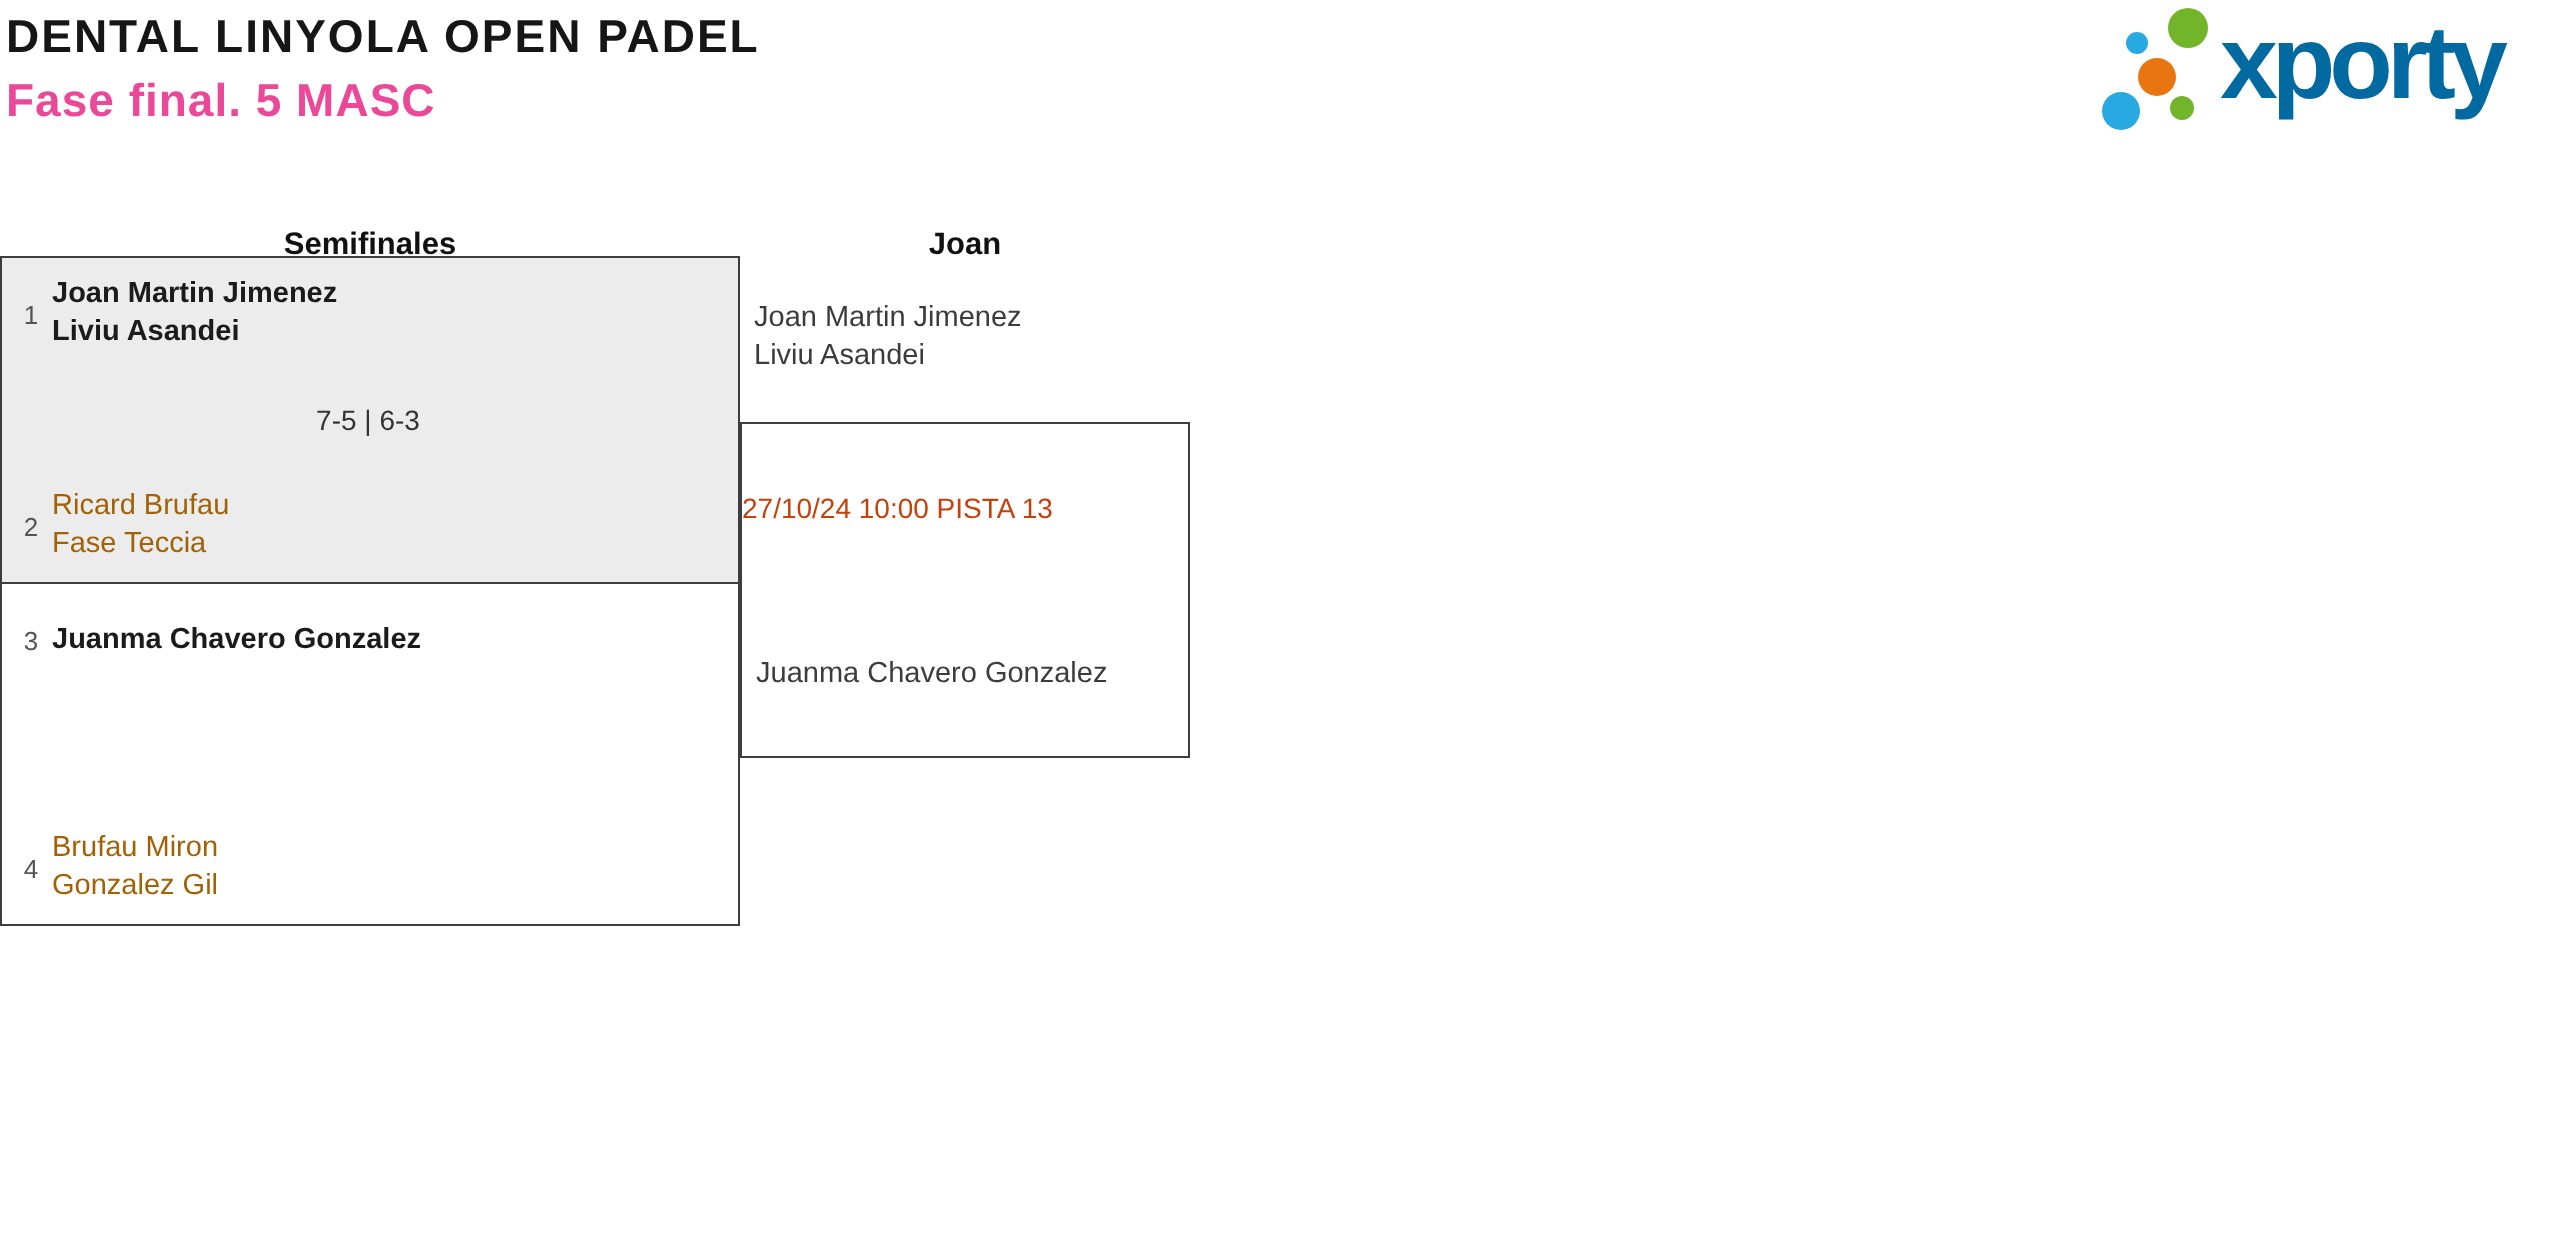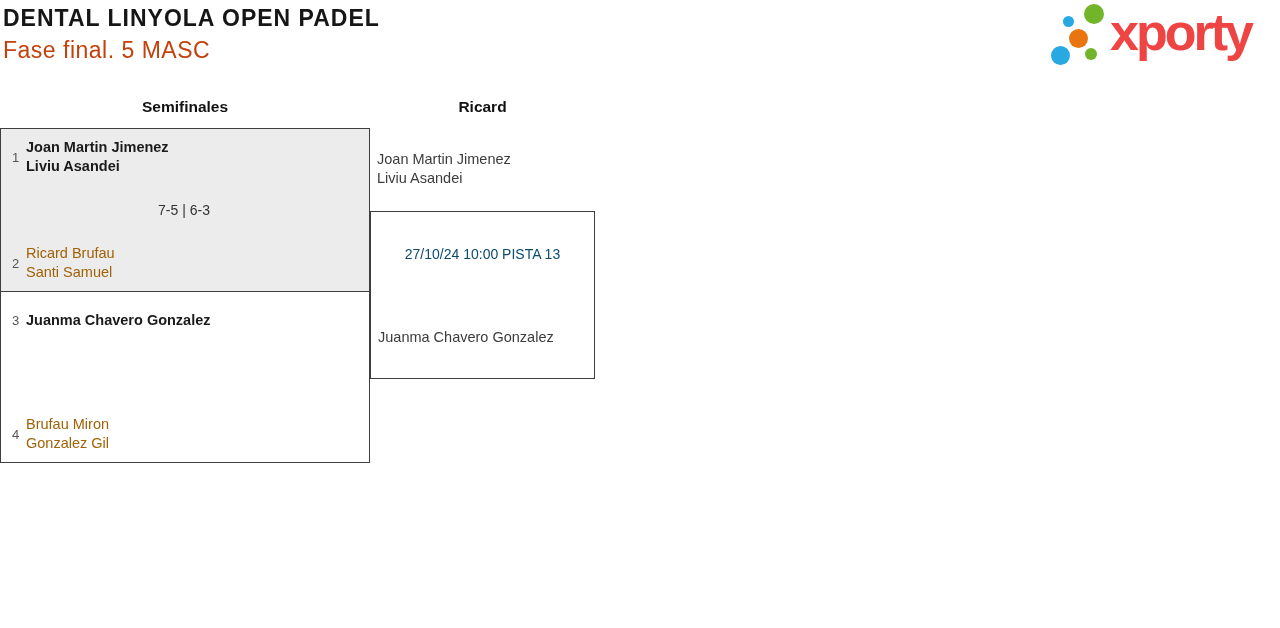--- a/index.html
+++ b/index.html
@@ -11,41 +11,41 @@
   }
   .canvas { position: absolute; left: 0; top: 0; width: 1280px; height: 476px; }
 
   
   .title-block { position: absolute; left: 3px; top: 3px; }
   .title {
     font-size: 23px; line-height: 31px; font-weight: 700;
     letter-spacing: 1px; color: #161616; white-space: nowrap;
   }
   .subtitle {
-    font-size: 23px; line-height: 33px; font-weight: 400;
-    letter-spacing: 0.5px; color: #c2410c; white-space: nowrap;
+    font-size: 23px; line-height: 33px; font-weight: 700;
+    letter-spacing: 0.5px; color: #ec4899; white-space: nowrap;
   }
 
   
   .logo { position: absolute; left: 1048px; top: 0; width: 232px; height: 70px; }
   .dot { position: absolute; border-radius: 50%; }
   .dot-blue-sm  { left: 15px; top: 16px; width: 11px; height: 11px; background: #29a9e1; }
   .dot-green-lg { left: 36px; top: 4px;  width: 20px; height: 20px; background: #72b52b; }
   .dot-orange   { left: 21px; top: 29px; width: 19px; height: 19px; background: #e97511; }
   .dot-blue-lg  { left: 3px;  top: 46px; width: 19px; height: 19px; background: #29a9e1; }
   .dot-green-sm { left: 37px; top: 48px; width: 12px; height: 12px; background: #72b52b; }
   .logo-text {
     position: absolute; left: 62px; top: -1px;
     font-size: 52px; line-height: 66px; font-weight: 800;
-    letter-spacing: -3px; color: #ef4444;
+    letter-spacing: -3px; color: #0369a1;
   }
 
   
   .col-header {
-    position: absolute; top: 98px; font-size: 15.5px; font-weight: 700;
+    position: absolute; top: 114px; font-size: 15.5px; font-weight: 700;
     color: #111; text-align: center;
   }
   .col-header.semis { left: 0; width: 370px; }
   .col-header.final { left: 370px; width: 225px; }
 
   
   .sf-box {
     position: absolute; left: 0; width: 370px;
     border: 1px solid #3e3e3e;
     display: flex; flex-direction: column; justify-content: space-between;
@@ -69,22 +69,22 @@
     position: absolute; left: 377px; top: 150px;
     display: flex; flex-direction: column;
   }
   .final-team1 span { font-size: 14.5px; line-height: 19px; color: #3c3c3c; white-space: nowrap; }
 
   .final-box {
     position: absolute; left: 370px; top: 211px; width: 225px; height: 168px;
     border: 1px solid #3e3e3e; background: #ffffff;
   }
   .final-date {
-    margin-top: 32px; text-align: center;
-    font-size: 14px; line-height: 20px; color: #0c4a6e; white-space: nowrap;
+    margin-top: 32px; 
+    font-size: 14px; line-height: 20px; color: #c2410c; white-space: nowrap;
   }
   .final-team2 { position: absolute; left: 7px; top: 116px; }
   .final-team2 span { font-size: 14.5px; line-height: 19px; color: #3c3c3c; white-space: nowrap; }
 </style>
 </head>
 <body>
 
 <div class="canvas">
 
   <div class="title-block">
@@ -95,36 +95,36 @@
   <div class="logo">
     <span class="dot dot-blue-sm"></span>
     <span class="dot dot-green-lg"></span>
     <span class="dot dot-orange"></span>
     <span class="dot dot-blue-lg"></span>
     <span class="dot dot-green-sm"></span>
     <span class="logo-text">xporty</span>
   </div>
 
   <div class="col-header semis">Semifinales</div>
-  <div class="col-header final">Ricard</div>
+  <div class="col-header final">Joan</div>
 
   <div class="sf-box sf1">
     <div class="team">
       <span class="seed">1</span>
       <div class="names winner">
         <span>Joan Martin Jimenez</span>
         <span>Liviu Asandei</span>
       </div>
     </div>
     <div class="score">7-5 | 6-3</div>
     <div class="team">
       <span class="seed">2</span>
       <div class="names">
         <span>Ricard Brufau</span>
-        <span>Santi Samuel</span>
+        <span>Fase Teccia</span>
       </div>
     </div>
   </div>
 
   <div class="sf-box sf2">
     <div class="team">
       <span class="seed">3</span>
       <div class="names winner">
         <span>Juanma Chavero Gonzalez</span>
         <span></span>

